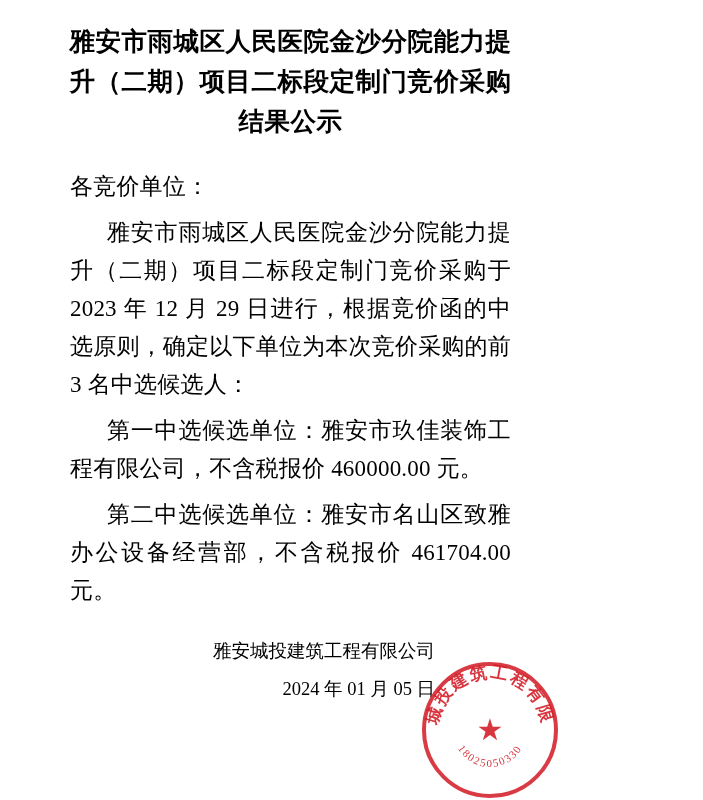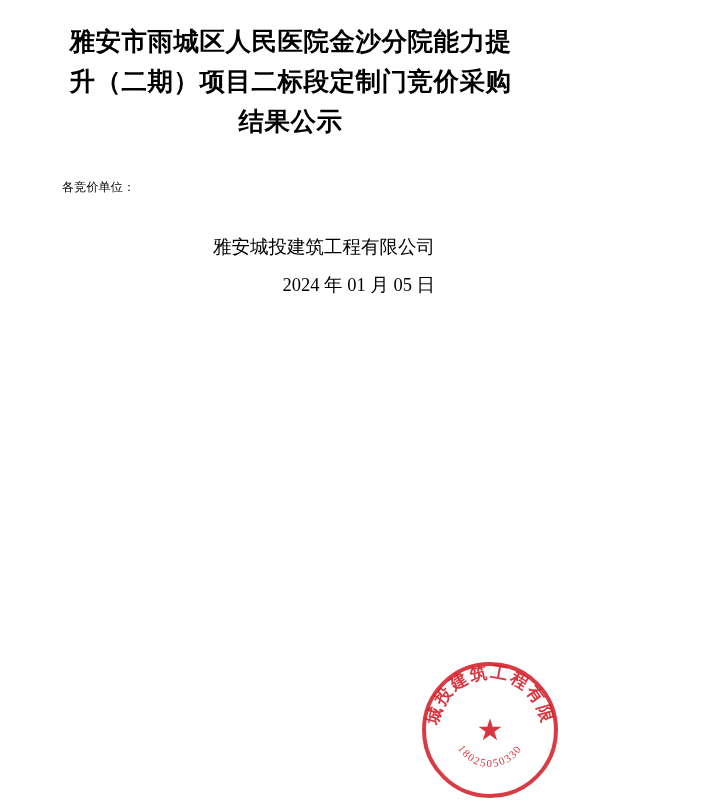--- a/index.html
+++ b/index.html
@@ -26,26 +26,26 @@
     font-family: "Liberation Serif", "DejaVu Serif", serif;
     font-size: 25.5px;
     font-weight: bold;
     line-height: 40px;
     text-align: center;
     letter-spacing: 0.5px;
     margin: 0 0 26px 0;
     padding: 0 4px;
   }
   .body-text {
-    font-size: 12px;
+    font-size: 23px;
     line-height: 38px;
     text-align: justify;
     text-justify: inter-ideograph;
     letter-spacing: 0.2px;
-    margin: 0;
+    margin: 8px;
   }
   .p-indent {
     text-indent: 37px;
   }
   .p-noindent {
     text-indent: 0;
   }
   .sign-block {
     margin-top: 22px;
     text-align: right;
@@ -80,22 +80,25 @@
 </style>
 </head>
 <body>
 
 <div class="page">
 
   <h1 class="doc-title">雅安市雨城区人民医院金沙分院能力提升（二期）项目二标段定制门竞价采购结果公示</h1>
 
   <p class="body-text p-noindent">各竞价单位：</p>
 
+  <p class="body-text p-indent">雅安市雨城区人民医院金沙分院能力提升（二期）项目二标段定制门竞价采购于 2023 年 12 月 29 日进行，根据竞价函的中选原则，确定以下单位为本次竞价采购的前 3 名中选候选人：</p>
 
+  <p class="body-text p-indent">第一中选候选单位：雅安市玖佳装饰工程有限公司，不含税报价 460000.00 元。</p>
 
+  <p class="body-text p-indent">第二中选候选单位：雅安市名山区致雅办公设备经营部，不含税报价 461704.00 元。</p>
 
 
 
   <div class="sign-block">
     <div class="sign-line">雅安城投建筑工程有限公司</div>
     <div class="sign-line date">2024 年 01 月 05 日</div>
   </div>
 
   <div class="seal">
     <svg width="140" height="140" viewBox="0 0 140 140" xmlns="http://www.w3.org/2000/svg">

